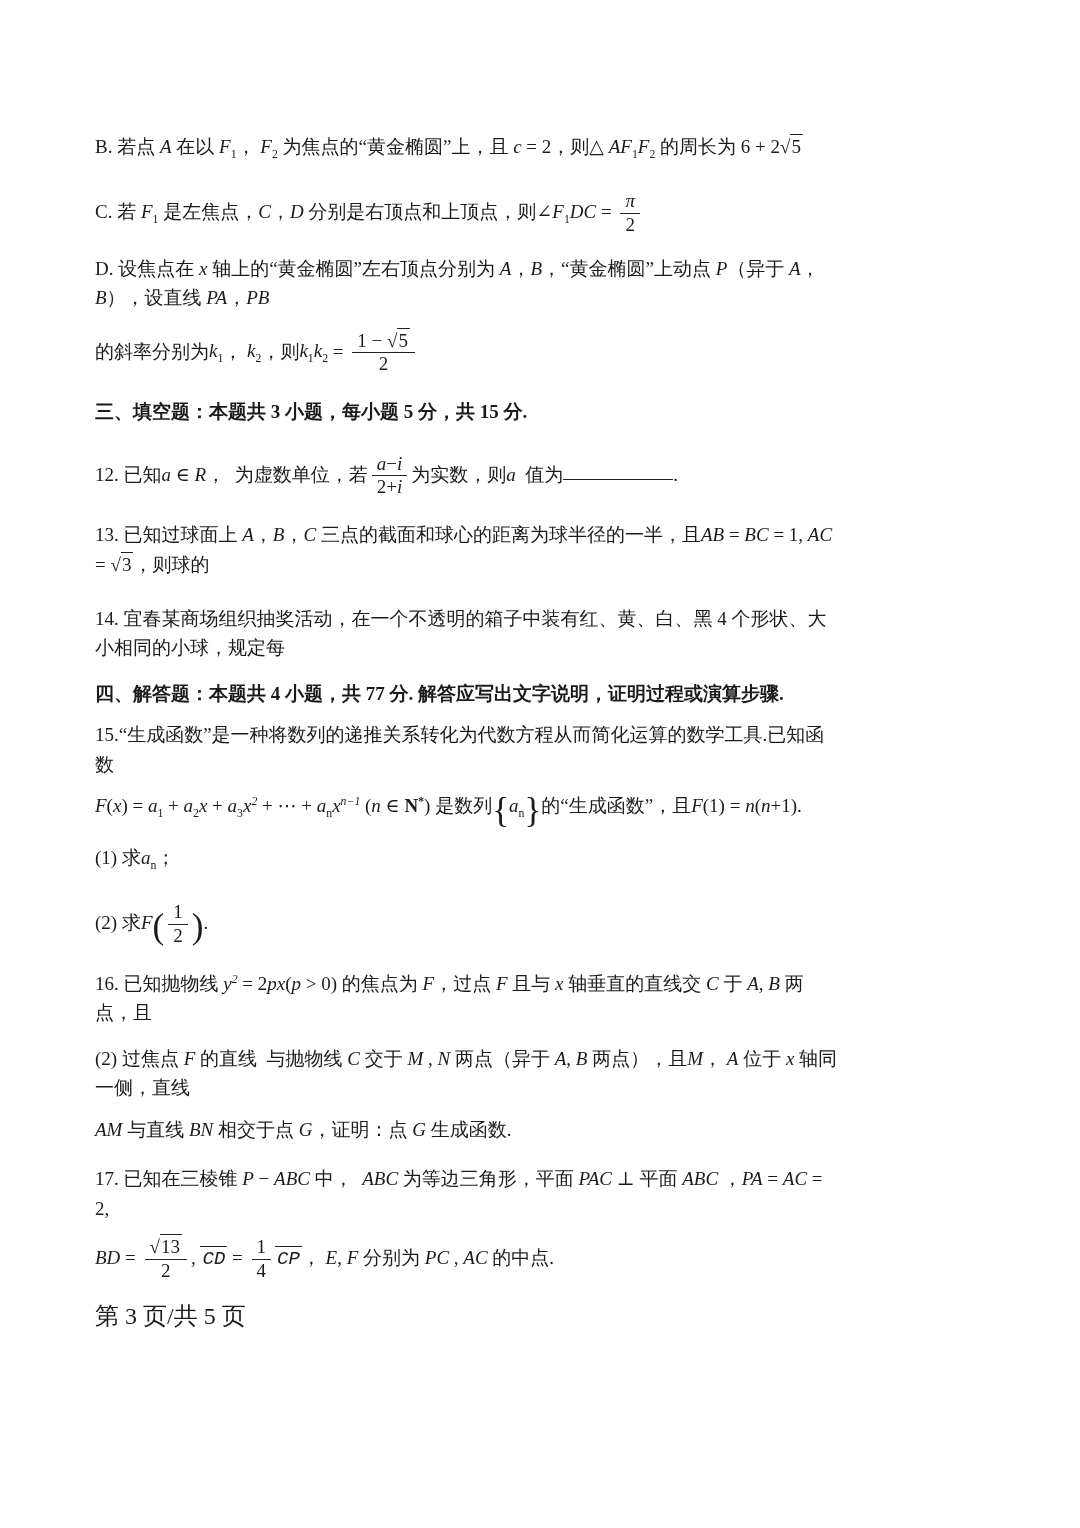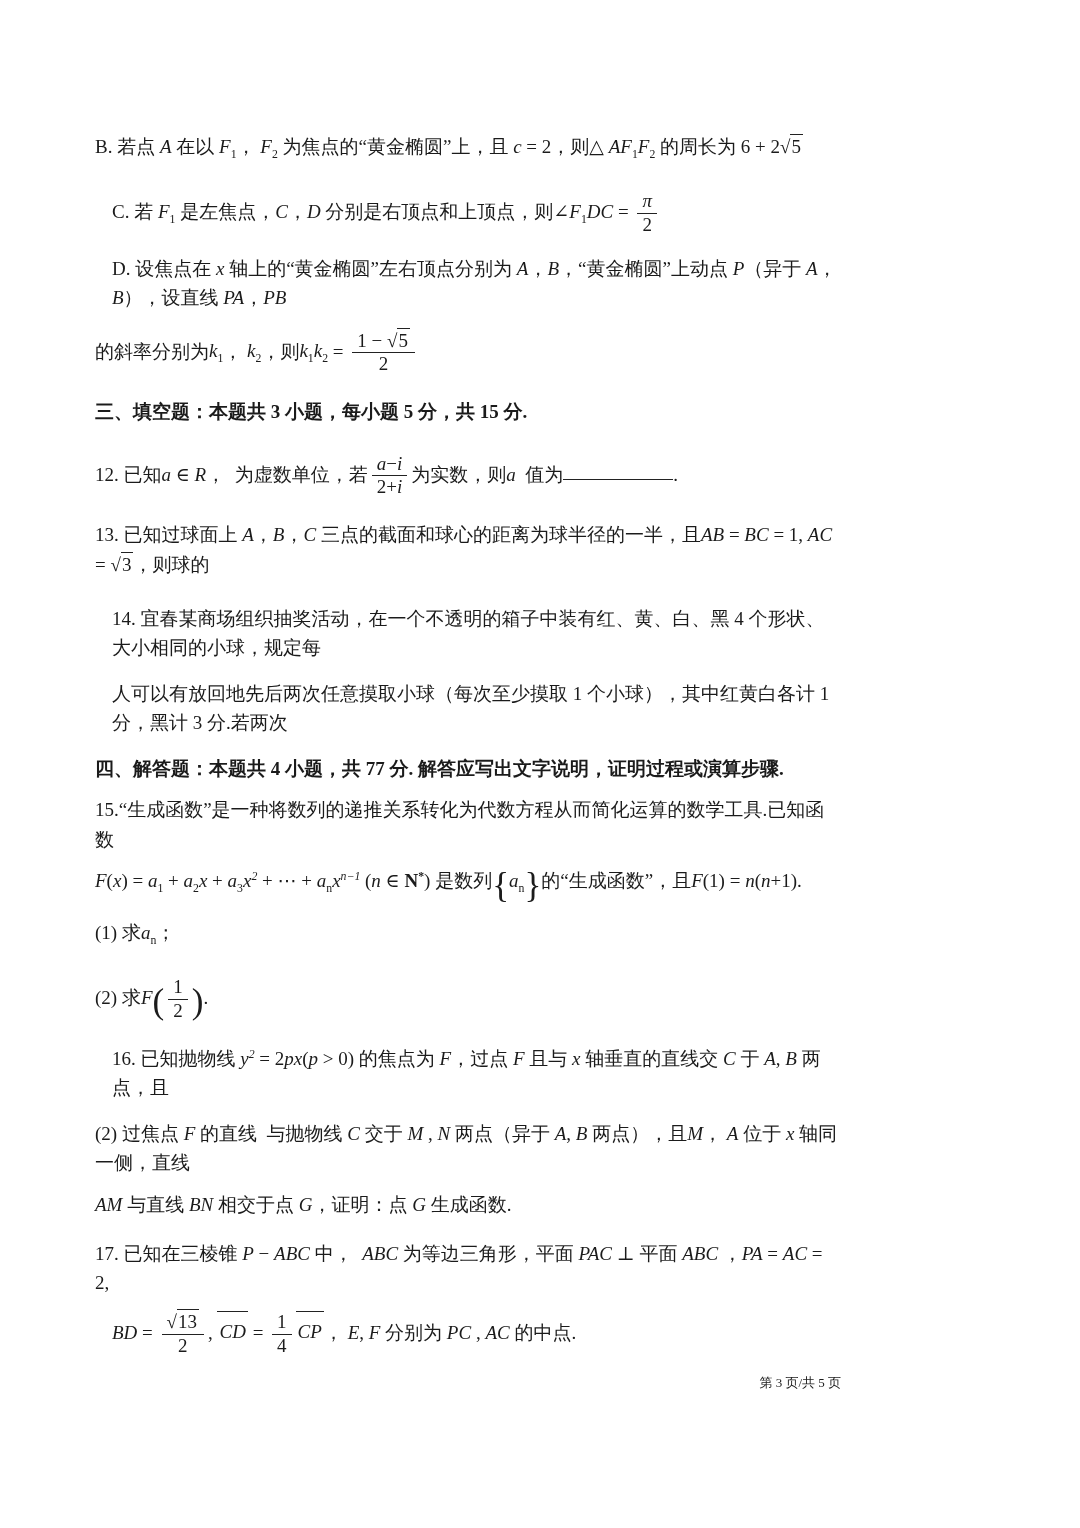--- a/index.html
+++ b/index.html
@@ -14,43 +14,42 @@
   .it{font-style:italic;}
   sub,sup{font-size:0.62em;}
   sup.it{font-style:italic;}
   .frac{display:inline-block;vertical-align:middle;text-align:center;
         line-height:1.2;margin:1px 4px;}
   .frac .num{display:block;border-bottom:1.4px solid #222;padding:0 5px;}
   .frac .den{display:block;padding:0 5px;}
   .sqrt{white-space:nowrap;}
   .rsign{}
   .rdx{border-top:1.4px solid #222;padding:1px 2px 0 1px;}
-  .vec{font-style:italic;border-top:1.4px solid #222;padding:9px 2px 0 2px;}
+  .vec{font-style:italic;border-top:1.4px solid #222;padding:1px 2px 0 2px;font-family:Liberation Mono, monospace;}
   .blank{display:inline-block;border-bottom:1.4px solid #222;height:1.05em;
          vertical-align:baseline;}
   .bigp{font-size:1.85em;vertical-align:-0.28em;line-height:0;}
   .mb-xs{margin-bottom:12px;}
-  .mb-s{margin-bottom:16px;margin-left:17px;}
+  .mb-s{margin-bottom:16px;}
   .mb-m{margin-bottom:20px;}
   .mb-l{margin-bottom:25px;}
-  .footer{text-align:right;margin-top:16px;font-size:13px;}
+  .footer{text-align:left;margin-top:16px;font-size:24px;}
 </style>
 </head>
 <body>
 
 <div class="page">
   <div class="ln mb-l"><span class="tx">B. 若点 </span><span class="it">A</span><span class="tx"> 在以 </span><span><span class="it">F</span><sub>1</sub></span><span class="tx">， </span><span><span class="it">F</span><sub>2</sub></span><span class="tx"> 为焦点的“黄金椭圆”上，且 </span><span class="it">c</span><span class="tx"> = 2，则△ </span><span class="it">A</span><span><span class="it">F</span><sub>1</sub></span><span><span class="it">F</span><sub>2</sub></span><span class="tx"> 的周长为 </span><span class="tx">6 + 2</span><span class="sqrt"><span class="rsign">√</span><span class="rdx">5</span></span></div>
   <div class="ln mb-s"><span class="tx">C. 若 </span><span><span class="it">F</span><sub>1</sub></span><span class="tx"> 是左焦点，</span><span class="it">C</span><span class="tx">，</span><span class="it">D</span><span class="tx"> 分别是右顶点和上顶点，则∠</span><span><span class="it">F</span><sub>1</sub></span><span class="it">DC</span><span class="tx"> = </span><span class="frac"><span class="num"><span class="it">π</span></span><span class="den"><span class="tx">2</span></span></span></div>
   <div class="ln mb-s"><span class="tx">D. 设焦点在 </span><span class="it">x</span><span class="tx"> 轴上的“黄金椭圆”左右顶点分别为 </span><span class="it">A</span><span class="tx">，</span><span class="it">B</span><span class="tx">，“黄金椭圆”上动点 </span><span class="it">P</span><span class="tx">（异于 </span><span class="it">A</span><span class="tx">，</span><span class="it">B</span><span class="tx">），设直线 </span><span class="it">PA</span><span class="tx">，</span><span class="it">PB</span></div>
   <div class="ln mb-m"><span class="tx">的斜率分别为</span><span><span class="it">k</span><sub>1</sub></span><span class="tx">， </span><span><span class="it">k</span><sub>2</sub></span><span class="tx">，则</span><span><span class="it">k</span><sub>1</sub></span><span><span class="it">k</span><sub>2</sub></span><span class="tx"> = </span><span class="frac"><span class="num"><span class="tx">1 − </span><span class="sqrt"><span class="rsign">√</span><span class="rdx">5</span></span></span><span class="den"><span class="tx">2</span></span></span></div>
   <div class="ln mb-l bold"><span class="tx">三、填空题：本题共 3 小题，每小题 5 分，共 15 分.</span></div>
   <div class="ln mb-m"><span class="tx">12. 已知</span><span class="it">a</span><span class="tx"> ∈ </span><span class="it">R</span><span class="tx">，  为虚数单位，若</span><span class="frac"><span class="num"><span class="it">a</span><span class="tx">−</span><span class="it">i</span></span><span class="den"><span class="tx">2+</span><span class="it">i</span></span></span><span class="tx">为实数，则</span><span class="it">a</span><span class="tx">  值为</span><span class="blank" style="width: 110px;"></span><span class="tx">.</span></div>
   <div class="ln mb-l"><span class="tx">13. 已知过球面上 </span><span class="it">A</span><span class="tx">，</span><span class="it">B</span><span class="tx">，</span><span class="it">C</span><span class="tx"> 三点的截面和球心的距离为球半径的一半，且</span><span class="it">AB</span><span class="tx"> = </span><span class="it">BC</span><span class="tx"> = 1, </span><span class="it">AC</span><span class="tx"> = </span><span class="sqrt"><span class="rsign">√</span><span class="rdx">3</span></span><span class="tx">，则球的</span></div>
   <div class="ln mb-s"><span class="tx">14. 宜春某商场组织抽奖活动，在一个不透明的箱子中装有红、黄、白、黑 4 个形状、大小相同的小球，规定每</span></div>
-  <div class="ln mb-s"><span class="tx">人可以有放回地先后两次任意摸取小球（每次至少摸取 1 个小球），其中红黄白各计 1 分，黑计 3 分.若两次</span></div>
   <div class="ln mb-xs bold"><span class="tx">四、解答题：本题共 4 小题，共 77 分. 解答应写出文字说明，证明过程或演算步骤.</span></div>
   <div class="ln mb-xs"><span class="tx">15.“生成函数”是一种将数列的递推关系转化为代数方程从而简化运算的数学工具.已知函数</span></div>
   <div class="ln mb-m"><span class="it">F</span><span class="tx">(</span><span class="it">x</span><span class="tx">) = </span><span><span class="it">a</span><sub>1</sub></span><span class="tx"> + </span><span><span class="it">a</span><sub>2</sub></span><span class="it">x</span><span class="tx"> + </span><span><span class="it">a</span><sub>3</sub></span><span><span class="it">x</span><sup class="it">2</sup></span><span class="tx"> + ⋯ + </span><span><span class="it">a</span><sub>n</sub></span><span><span class="it">x</span><sup class="it">n−1</sup></span><span class="tx"> (</span><span class="it">n</span><span class="tx"> ∈ </span><span><span class="bd">N</span><sup class="bd">*</sup></span><span class="tx">) 是数列</span><span class="bigp">{</span><span><span class="it">a</span><sub>n</sub></span><span class="bigp">}</span><span class="tx">的“生成函数”，且</span><span class="it">F</span><span class="tx">(1) = </span><span class="it">n</span><span class="tx">(</span><span class="it">n</span><span class="tx">+1).</span></div>
   <div class="ln mb-l"><span class="tx">(1) 求</span><span><span class="it">a</span><sub>n</sub></span><span class="tx">；</span></div>
   <div class="ln mb-m"><span class="tx">(2) 求</span><span class="it">F</span><span class="bigp">(</span><span class="frac"><span class="num"><span class="tx">1</span></span><span class="den"><span class="tx">2</span></span></span><span class="bigp">)</span><span class="tx">.</span></div>
   <div class="ln mb-s"><span class="tx">16. 已知抛物线 </span><span><span class="it">y</span><sup class="it">2</sup></span><span class="tx"> = 2</span><span class="it">px</span><span class="tx">(</span><span class="it">p</span><span class="tx"> &gt; 0) 的焦点为 </span><span class="it">F</span><span class="tx">，过点 </span><span class="it">F</span><span class="tx"> 且与 </span><span class="it">x</span><span class="tx"> 轴垂直的直线交 </span><span class="it">C</span><span class="tx"> 于 </span><span class="it">A</span><span class="tx">, </span><span class="it">B</span><span class="tx"> 两点，且</span></div>
   <div class="ln mb-xs"><span class="tx">(2) 过焦点 </span><span class="it">F</span><span class="tx"> 的直线  与抛物线 </span><span class="it">C</span><span class="tx"> 交于 </span><span class="it">M</span><span class="tx"> , </span><span class="it">N</span><span class="tx"> 两点（异于 </span><span class="it">A</span><span class="tx">, </span><span class="it">B</span><span class="tx"> 两点），且</span><span class="it">M</span><span class="tx">， </span><span class="it">A</span><span class="tx"> 位于 </span><span class="it">x</span><span class="tx"> 轴同一侧，直线</span></div>
   <div class="ln mb-m"><span class="it">AM</span><span class="tx"> 与直线 </span><span class="it">BN</span><span class="tx"> 相交于点 </span><span class="it">G</span><span class="tx">，证明：点 </span><span class="it">G</span><span class="tx"> 生成函数.</span></div>
   <div class="ln mb-xs"><span class="tx">17. 已知在三棱锥 </span><span class="it">P</span><span class="tx"> − </span><span class="it">ABC</span><span class="tx"> 中，  </span><span class="it">ABC</span><span class="tx"> 为等边三角形，平面 </span><span class="it">PAC</span><span class="tx"> ⊥ 平面 </span><span class="it">ABC</span><span class="tx"> ，</span><span class="it">PA</span><span class="tx"> = </span><span class="it">AC</span><span class="tx"> = 2,</span></div>
   <div class="ln mb-s"><span class="it">BD</span><span class="tx"> = </span><span class="frac"><span class="num"><span class="sqrt"><span class="rsign">√</span><span class="rdx">13</span></span></span><span class="den"><span class="tx">2</span></span></span><span class="tx">, </span><span class="vec">CD</span><span class="tx"> = </span><span class="frac"><span class="num"><span class="tx">1</span></span><span class="den"><span class="tx">4</span></span></span><span class="vec">CP</span><span class="tx">， </span><span class="it">E</span><span class="tx">, </span><span class="it">F</span><span class="tx"> 分别为 </span><span class="it">PC</span><span class="tx"> , </span><span class="it">AC</span><span class="tx"> 的中点.</span></div>

